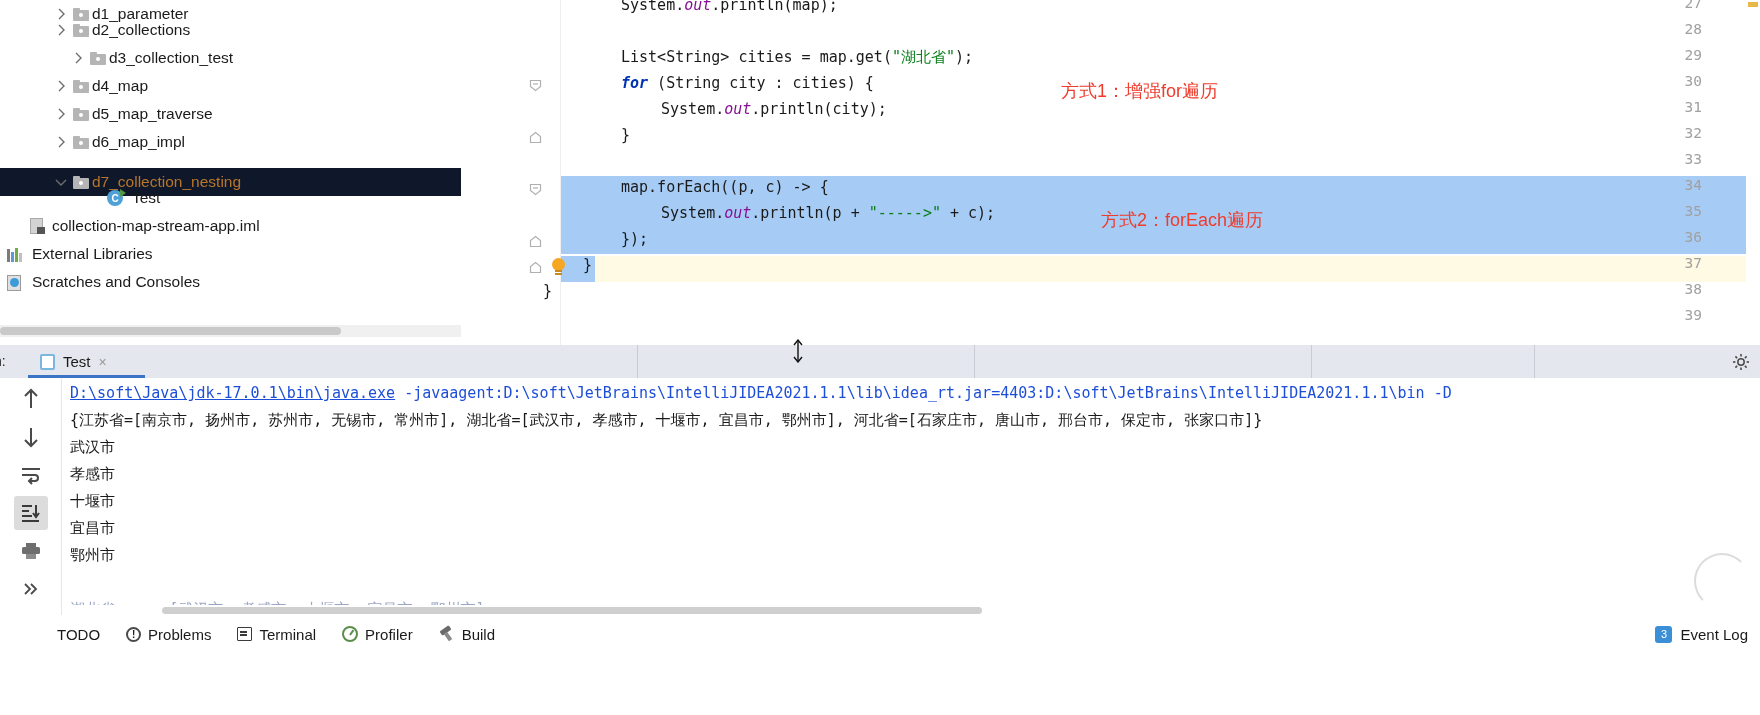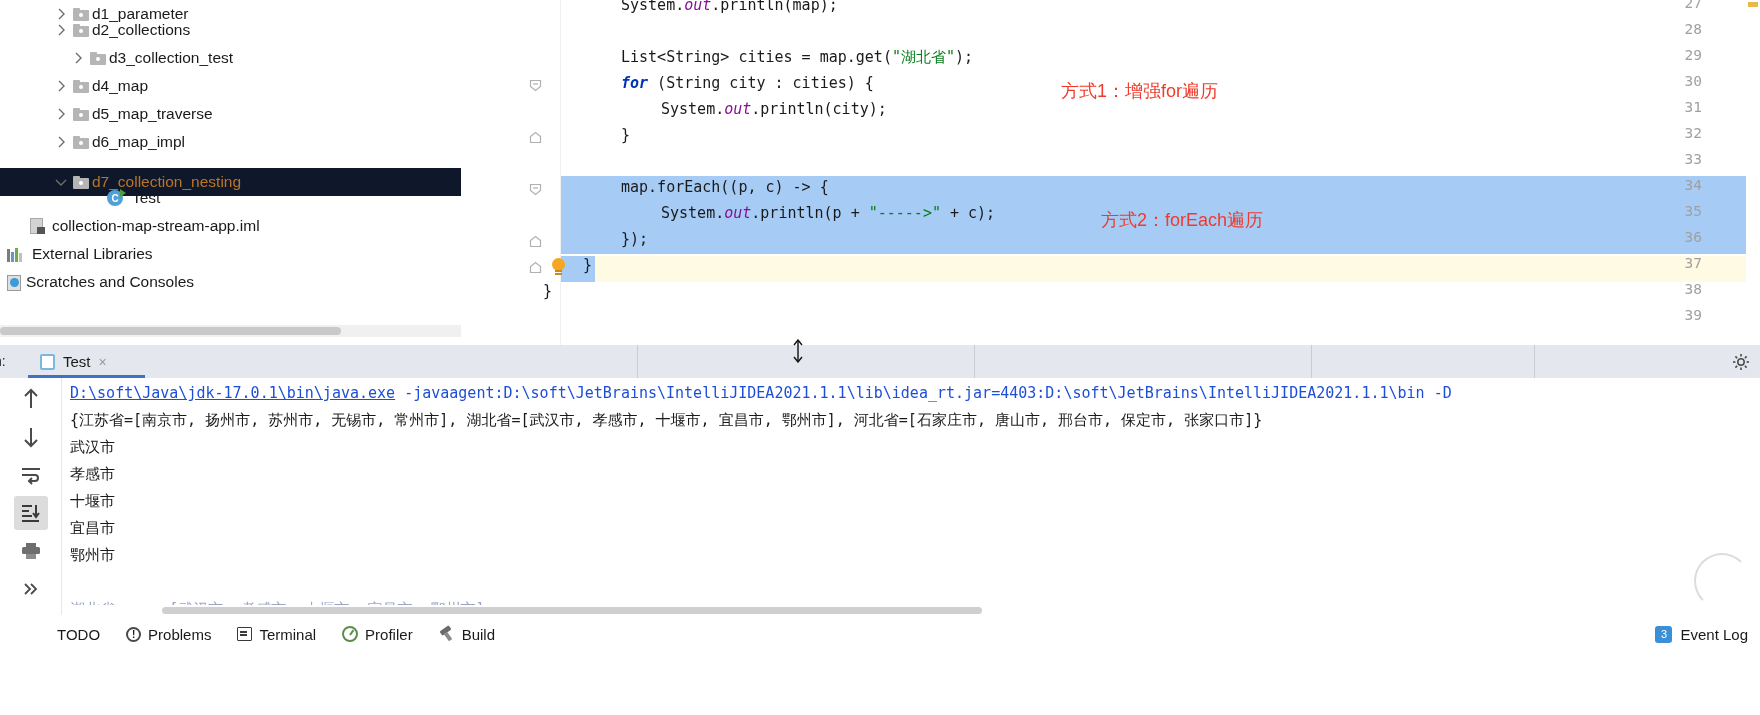--- a/index.html
+++ b/index.html
@@ -256,21 +256,21 @@
           <span class="iml-ico"></span>
         </span>
       <span class="tw-label" style="margin-left:4px;">collection-map-stream-app.iml</span>
     </div>
 
     <div class="tree-row" style="top:268px;position:absolute;left:0;width:461px;">
       <span style="width:4px;"></span>
       <span class="tw-icon">
           <span class="scratch-ico"></span>
         </span>
-      <span class="tw-label" style="">Scratches and Consoles</span>
+      <span class="tw-label" style="margin-left:6px;">Scratches and Consoles</span>
     </div>
   </div>
 
   <div class="tree-hscroll">
     <div class="thumb"></div>
   </div>
 
   <div id="editor">
 
     <div class="sel-band" style="left:84px; top:176px; width:1215px; height:26px;"></div>

